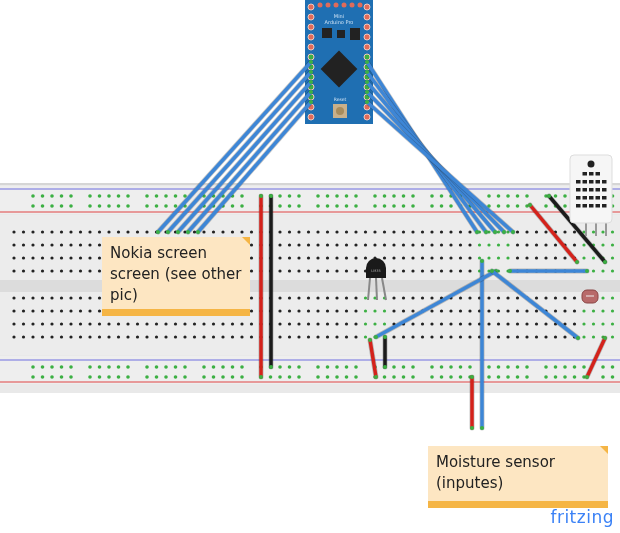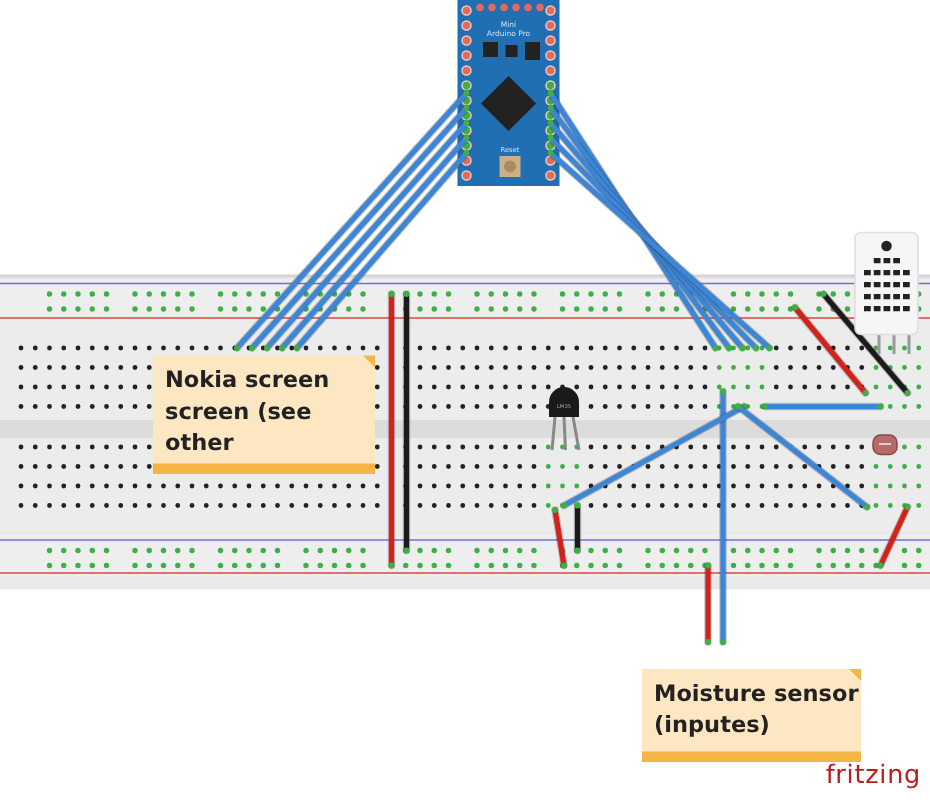--- a/index.html
+++ b/index.html
@@ -1,22 +1,22 @@
 <!DOCTYPE html>
 <html><head>
 <meta charset="utf-8">
 <style>
   html, body { margin:0; padding:0; background:#ffffff; }
   body { width:620px; height:533px; position:relative; overflow:hidden; font-family:"DejaVu Sans", sans-serif; }
   #canvas { position:absolute; left:0; top:0; width:620px; height:533px; }
-  .note { position:absolute; background:#fde6c2; box-sizing:border-box;font-weight:bold; }
+  .note { position:absolute; background:#fde6c2; box-sizing:border-box; }
   .note .txt { position:absolute; left:8px; top:6px; font-size:15px; line-height:21px; color:#222; }
   .note .bar { position:absolute; left:0; right:0; bottom:0; height:7px; background:#f5b545; }
   .note .fold { position:absolute; right:0; top:0; width:0; height:0; border-top:8px solid #f5b545; border-left:8px solid transparent; }
-  .brand { position:absolute; right:6px; bottom:6px; font-size:17px; color:#b91c1c; letter-spacing:0.5px; }
+  .brand { position:absolute; right:6px; bottom:6px; font-size:17px; color:#3b82f6; letter-spacing:0.5px; }
 </style>
 </head>
 <body>
 
 <svg id="canvas" viewBox="0 0 620 533" xmlns="http://www.w3.org/2000/svg">
 
   <g>
     <rect x="0" y="183" width="620" height="210" fill="#e9e9e9"></rect>
     <rect x="0" y="183" width="620" height="2" fill="#d6d6d6"></rect>
 
@@ -947,25 +947,26 @@
     <rect x="582" y="290" width="16" height="13" rx="5" fill="#b86a6a" stroke="#8a4545"></rect>
     <line x1="586" y1="296" x2="594" y2="296" stroke="#eee" stroke-width="1"></line>
   </g>
 </svg>
 
 <div class="note" style="left:102px;top:237px;width:148px;height:79px;">
   <div class="fold"></div>
   <div class="txt">
     <div>Nokia screen</div>
     <div>screen (see other</div>
+    <div>pic)</div>
   </div>
   <div class="bar"></div>
 </div>
 
-<div class="note" style="left:428px;top:446px;width:146px;height:62px;">
+<div class="note" style="left:428px;top:446px;width:180px;height:62px;">
   <div class="fold"></div>
   <div class="txt">
     <div>Moisture sensor</div>
     <div>(inputes)</div>
   </div>
   <div class="bar"></div>
 </div>
 
 <div class="brand">fritzing</div>
 

